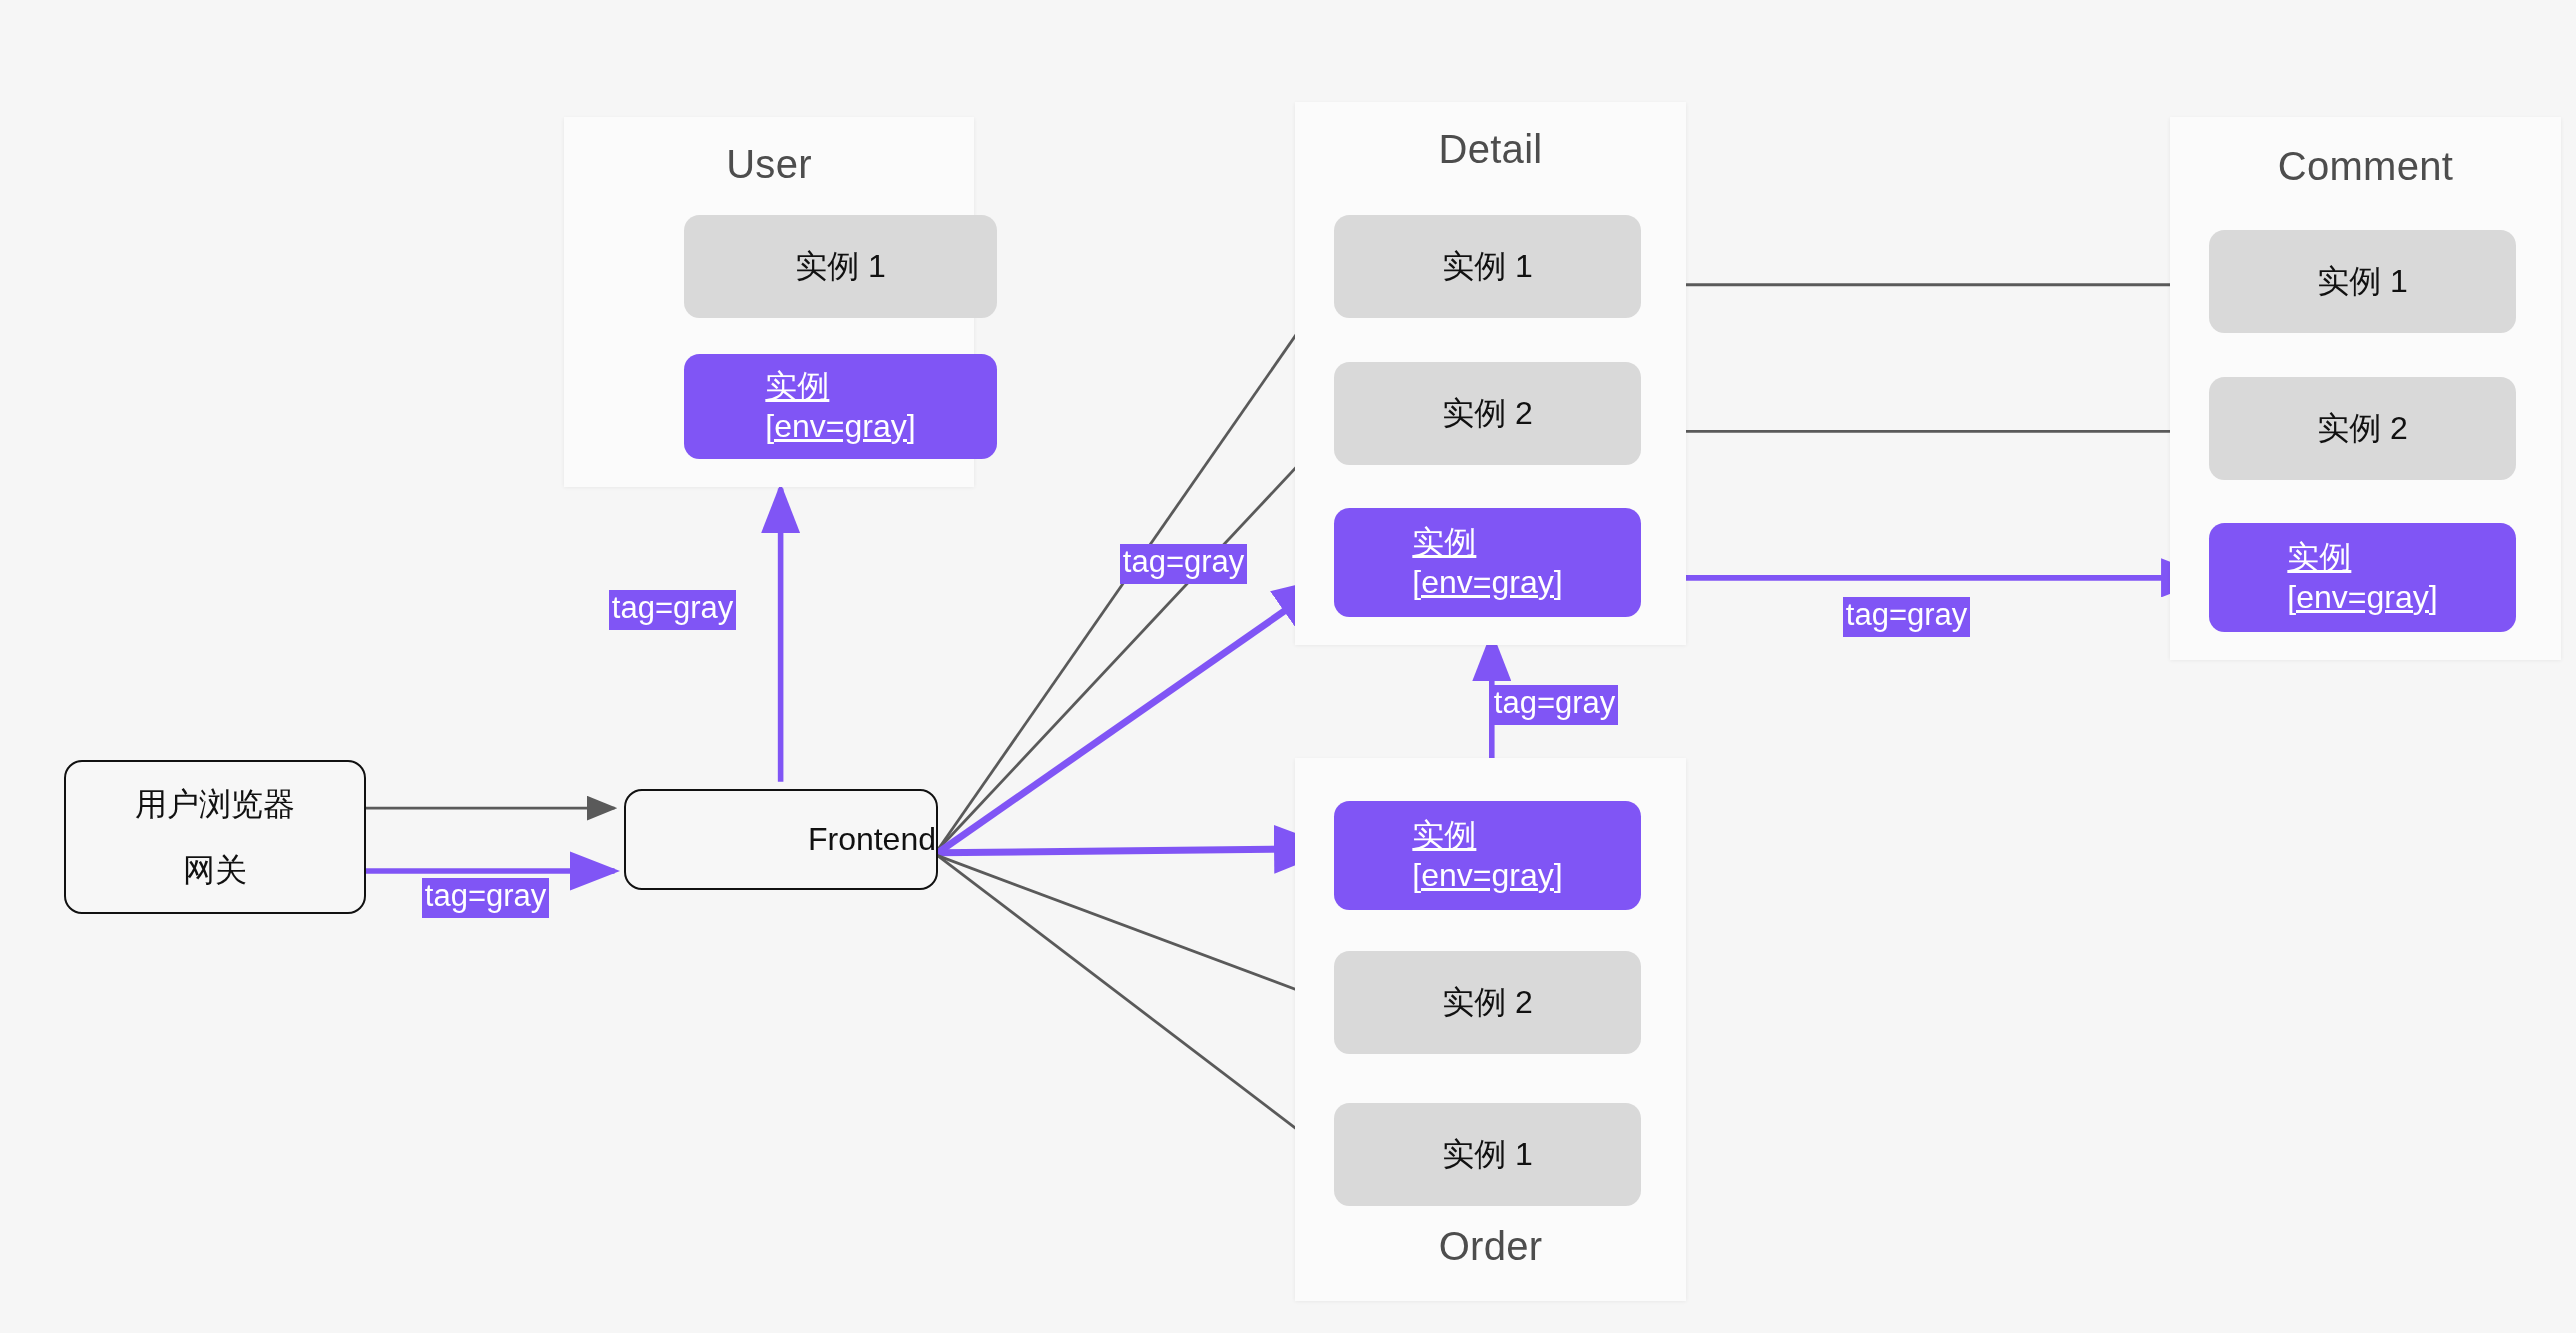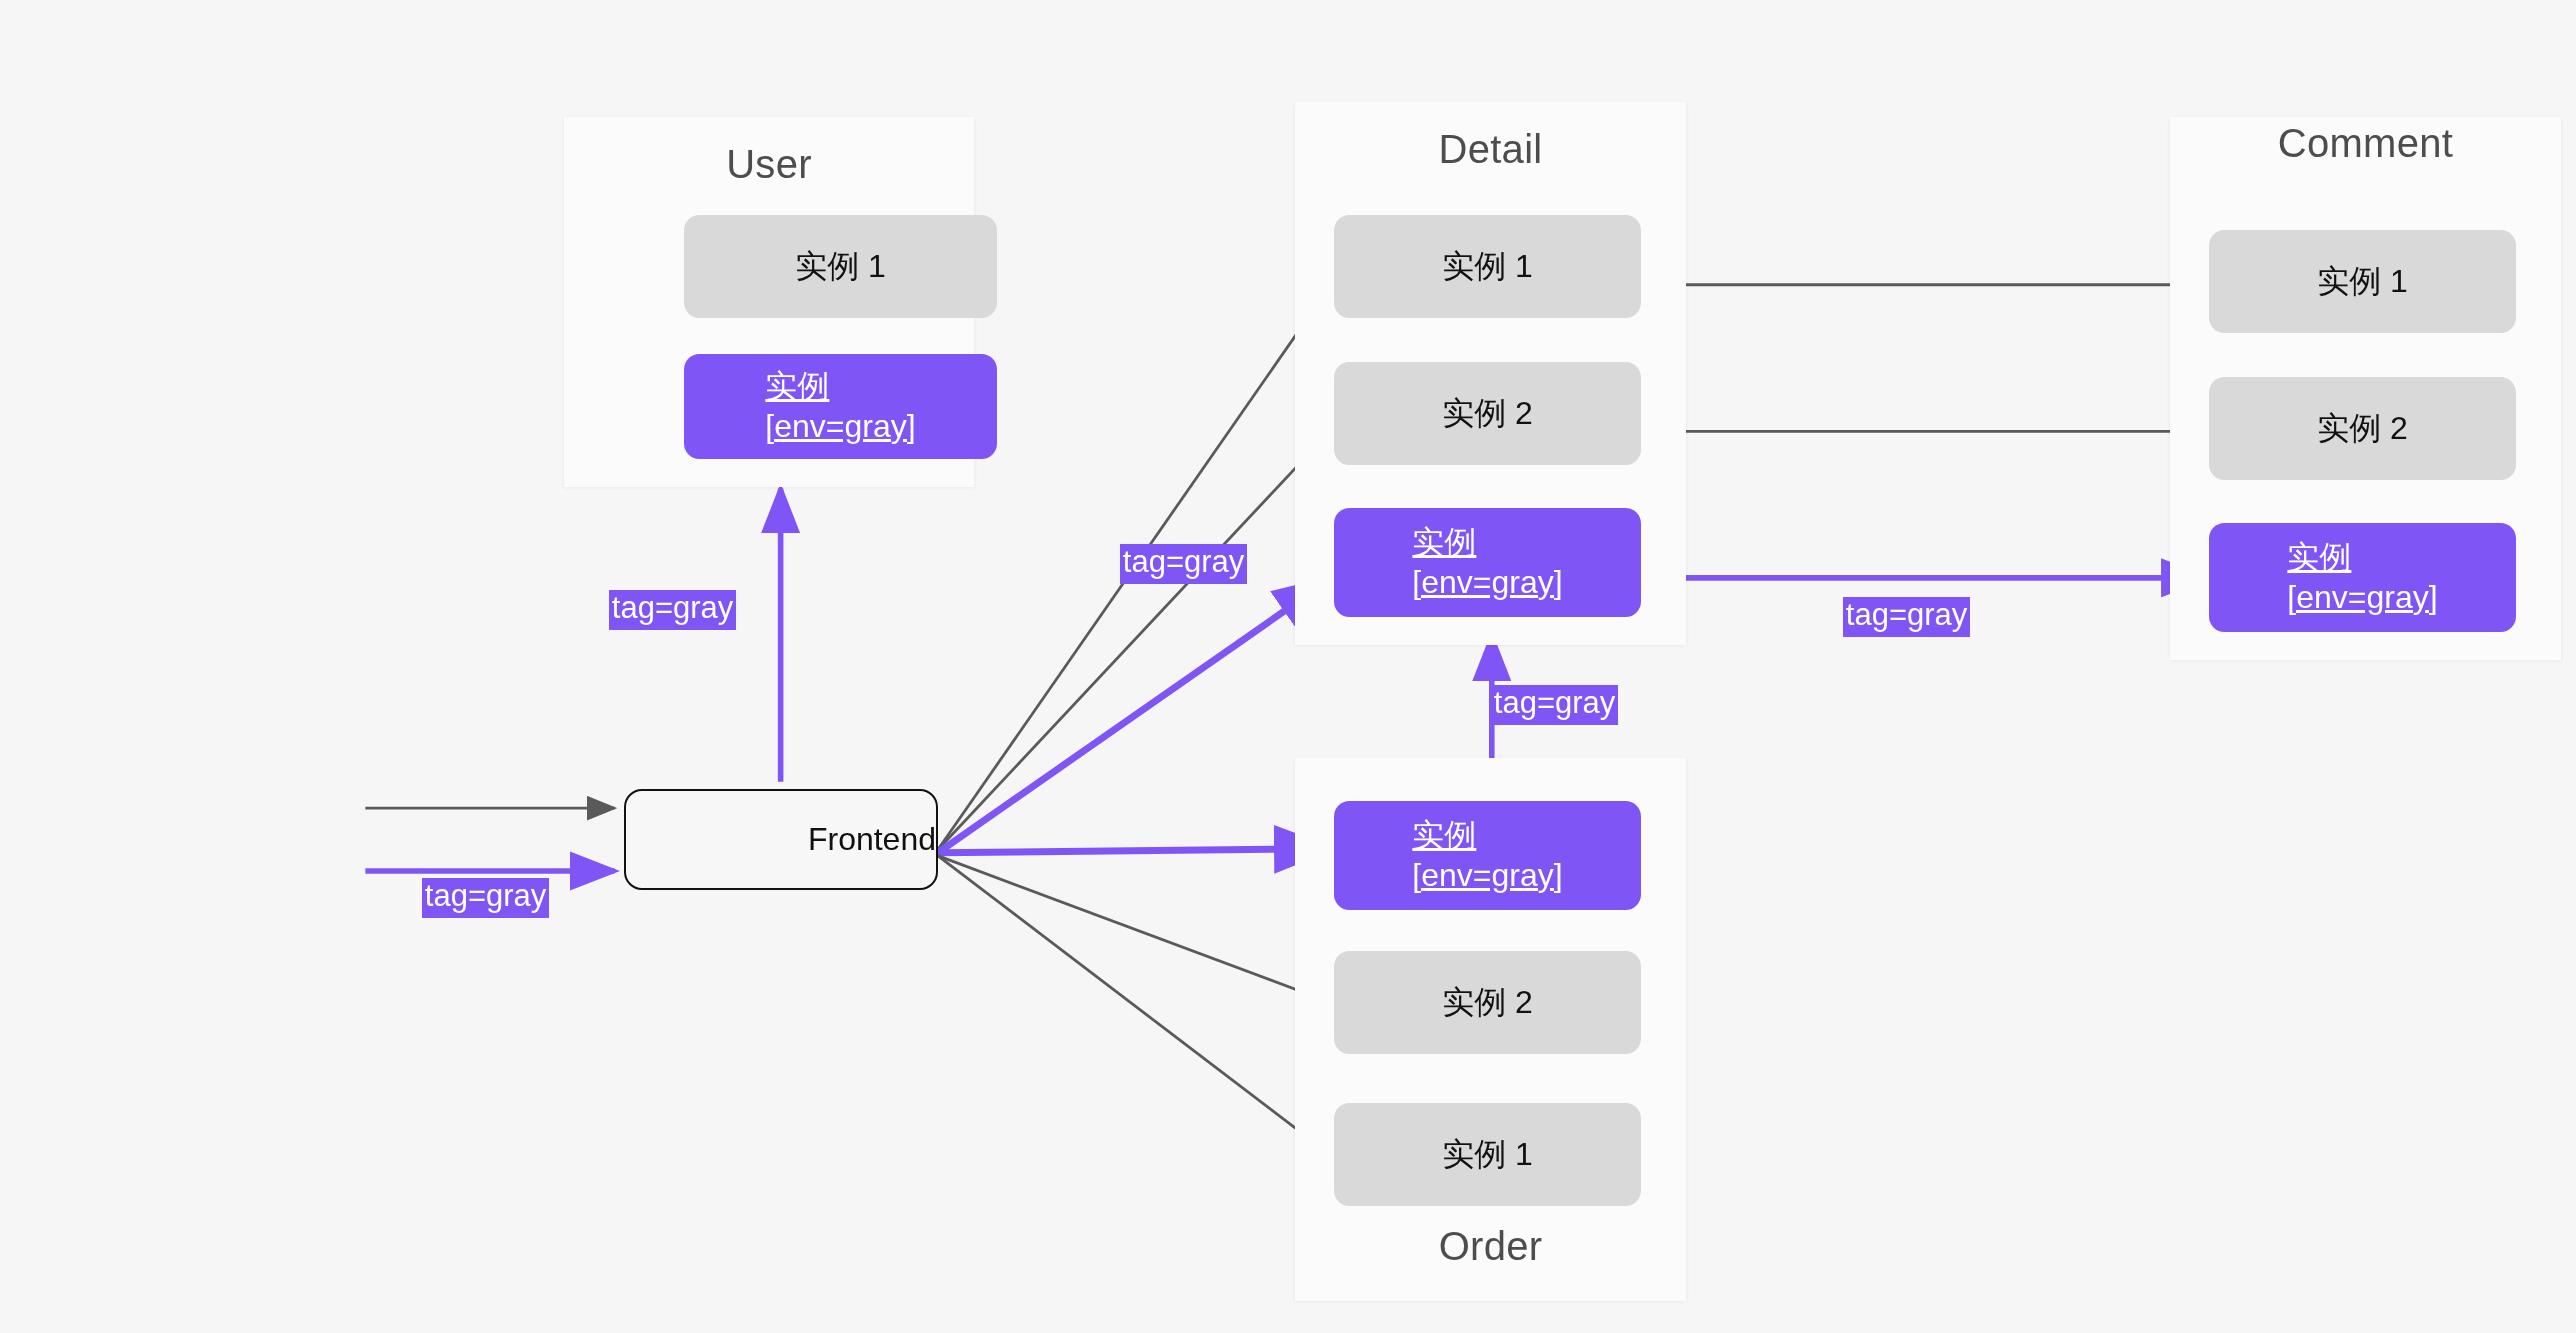--- a/index.html
+++ b/index.html
@@ -150,21 +150,21 @@
     </div>
     <div class="node gray" style="left:39px; top:260px; width:307px; height:103px;">
       <span>实例 2</span>
     </div>
     <div class="node purple" style="left:39px; top:406px; width:307px; height:109px;">
       <span>实例<br>[env=gray]</span>
     </div>
   </div>
 
   <div class="group" style="left:2170px; top:117px; width:391px; height:543px;">
-    <div class="group-title wrapped" style="top:4px; left:0; width:100%;">Comment</div>
+    <div class="group-title wrapped" style="top:27px; left:0; width:100%;">Comment</div>
     <div class="node gray" style="left:39px; top:113px; width:307px; height:103px;">
       <span>实例 1</span>
     </div>
     <div class="node gray" style="left:39px; top:260px; width:307px; height:103px;">
       <span>实例 2</span>
     </div>
     <div class="node purple" style="left:39px; top:406px; width:307px; height:109px;">
       <span>实例<br>[env=gray]</span>
     </div>
   </div>
@@ -175,20 +175,24 @@
     </div>
     <div class="node gray" style="left:39px; top:193px; width:307px; height:103px;">
       <span>实例 2</span>
     </div>
     <div class="node gray" style="left:39px; top:345px; width:307px; height:103px;">
       <span>实例 1</span>
     </div>
     <div class="group-title" style="top:466px;">Order</div>
   </div>
 
+  <div class="plainbox two-line" style="left:64px; top:760px; width:302px; height:154px;">
+    <div class="line">用户浏览器</div>
+    <div class="line">网关</div>
+  </div>
 
   <div class="plainbox" style="left:624px; top:789px; width:314px; height:101px;align-items:flex-end;">
     <div class="line">Frontend</div>
   </div>
 
   <div class="edge-label" style="left:422px; top:878px;">
     <span>tag=gray</span>
   </div>
 
   <div class="edge-label" style="left:609px; top:590px;">

